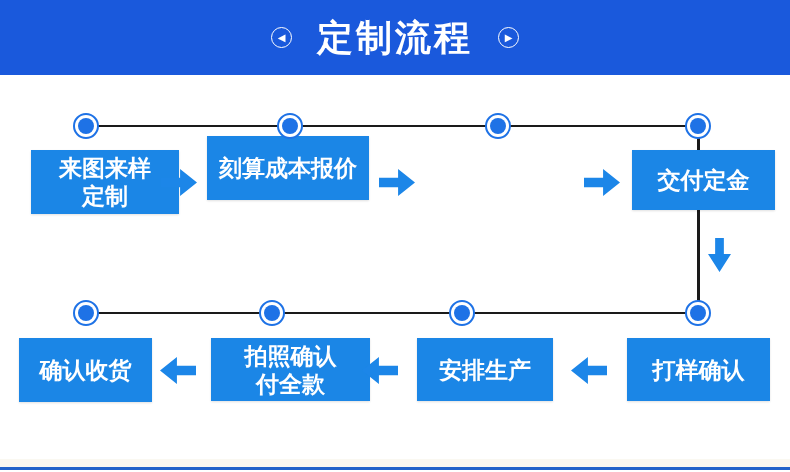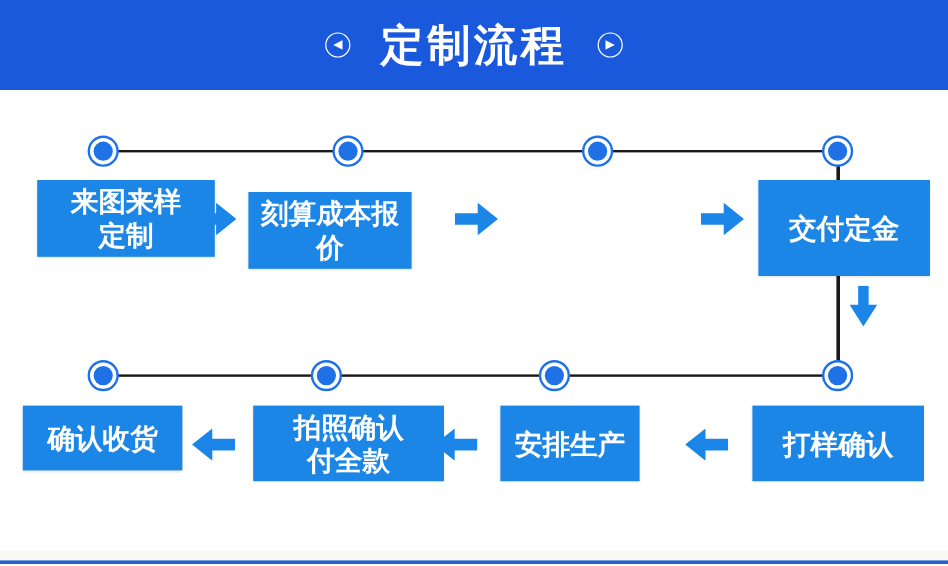--- a/index.html
+++ b/index.html
@@ -85,26 +85,26 @@
     justify-content: center;
     text-align: center;
     font-size: 23px;
     font-weight: 600;
     line-height: 28px;
     white-space: pre-line;
     z-index: 2;
     box-shadow: 0 1px 2px rgba(0,0,0,0.12);
   }
   .b1 { left: 31px;  top: 150px; width: 148px; height: 64px; }
-  .b2 { left: 207px; top: 160px; width: 136px; height: 64px; }
+  .b2 { left: 207px; top: 136px; width: 162px; height: 64px; }
   .b3 { left: 426px; top: 150px; width: 146px; height: 64px; }
-  .b4 { left: 632px; top: 150px; width: 143px; height: 80px; }
-  .b5 { left: 19px;  top: 338px; width: 133px; height: 54px; }
+  .b4 { left: 632px; top: 150px; width: 143px; height: 60px; }
+  .b5 { left: 19px;  top: 338px; width: 133px; height: 64px; }
   .b6 { left: 211px; top: 338px; width: 159px; height: 63px; }
-  .b7 { left: 417px; top: 338px; width: 116px; height: 63px; }
+  .b7 { left: 417px; top: 338px; width: 136px; height: 63px; }
   .b8 { left: 627px; top: 338px; width: 143px; height: 63px; }
 
   .arrow {
     position: absolute;
     background: var(--arrow-color, #1C86E8);
     z-index: 2;
   }
   .arrow.right, .arrow.left {
     width: 36px; height: 27px;
     clip-path: polygon(0% 32%, 53% 32%, 53% 0%, 100% 50%, 53% 100%, 53% 68%, 0% 68%);

